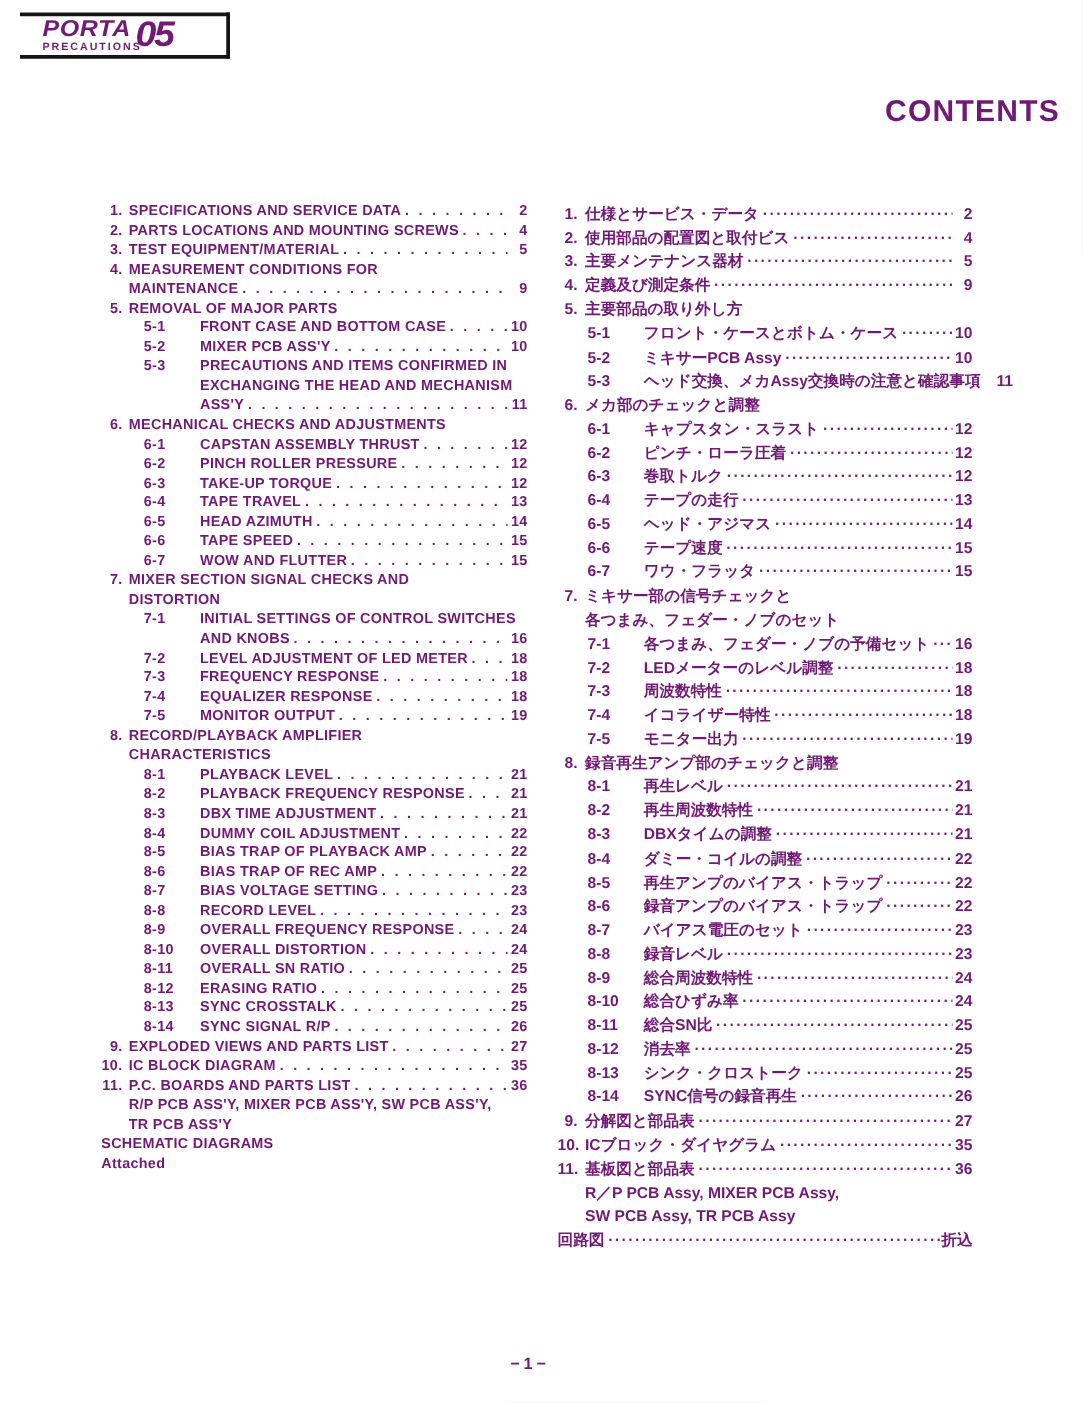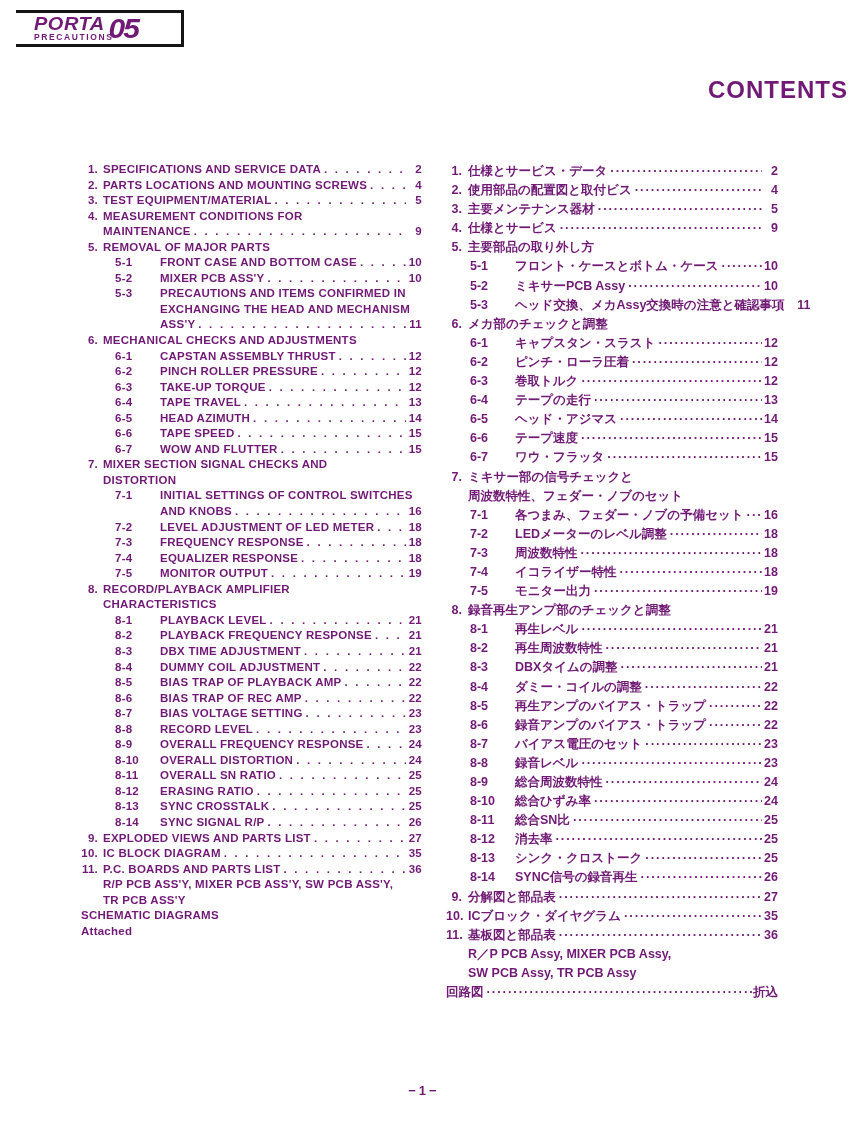--- a/index.html
+++ b/index.html
@@ -393,21 +393,21 @@
     <span class="pagenum">4</span>
   </div>
         <div class="row lv-main">
     <span class="num">3.</span>
     <span class="title">主要メンテナンス器材</span>
     <span class="leader dots-ja"></span>
     <span class="pagenum">5</span>
   </div>
         <div class="row lv-main">
     <span class="num">4.</span>
-    <span class="title">仕様とサービス</span>
+    <span class="title">定義及び測定条件</span>
     <span class="leader dots-ja"></span>
     <span class="pagenum">9</span>
   </div>
         <div class="row lv-main">
     <span class="num">5.</span>
     <span class="title">主要部品の取り外し方</span>
 
   </div>
         <div class="row lv-sub">
     <span class="num">5-1</span>
@@ -474,21 +474,21 @@
     <span class="leader dots-ja"></span>
     <span class="pagenum">15</span>
   </div>
         <div class="row lv-main">
     <span class="num">7.</span>
     <span class="title">ミキサー部の信号チェックと</span>
 
   </div>
         <div class="row lv-main-cont">
 
-    <span class="title">周波数特性、フェダー・ノブのセット</span>
+    <span class="title">各つまみ、フェダー・ノブのセット</span>
 
   </div>
         <div class="row lv-sub">
     <span class="num">7-1</span>
     <span class="title">各つまみ、フェダー・ノブの予備セット</span>
     <span class="leader dots-ja"></span>
     <span class="pagenum">16</span>
   </div>
         <div class="row lv-sub">
     <span class="num">7-2</span>

